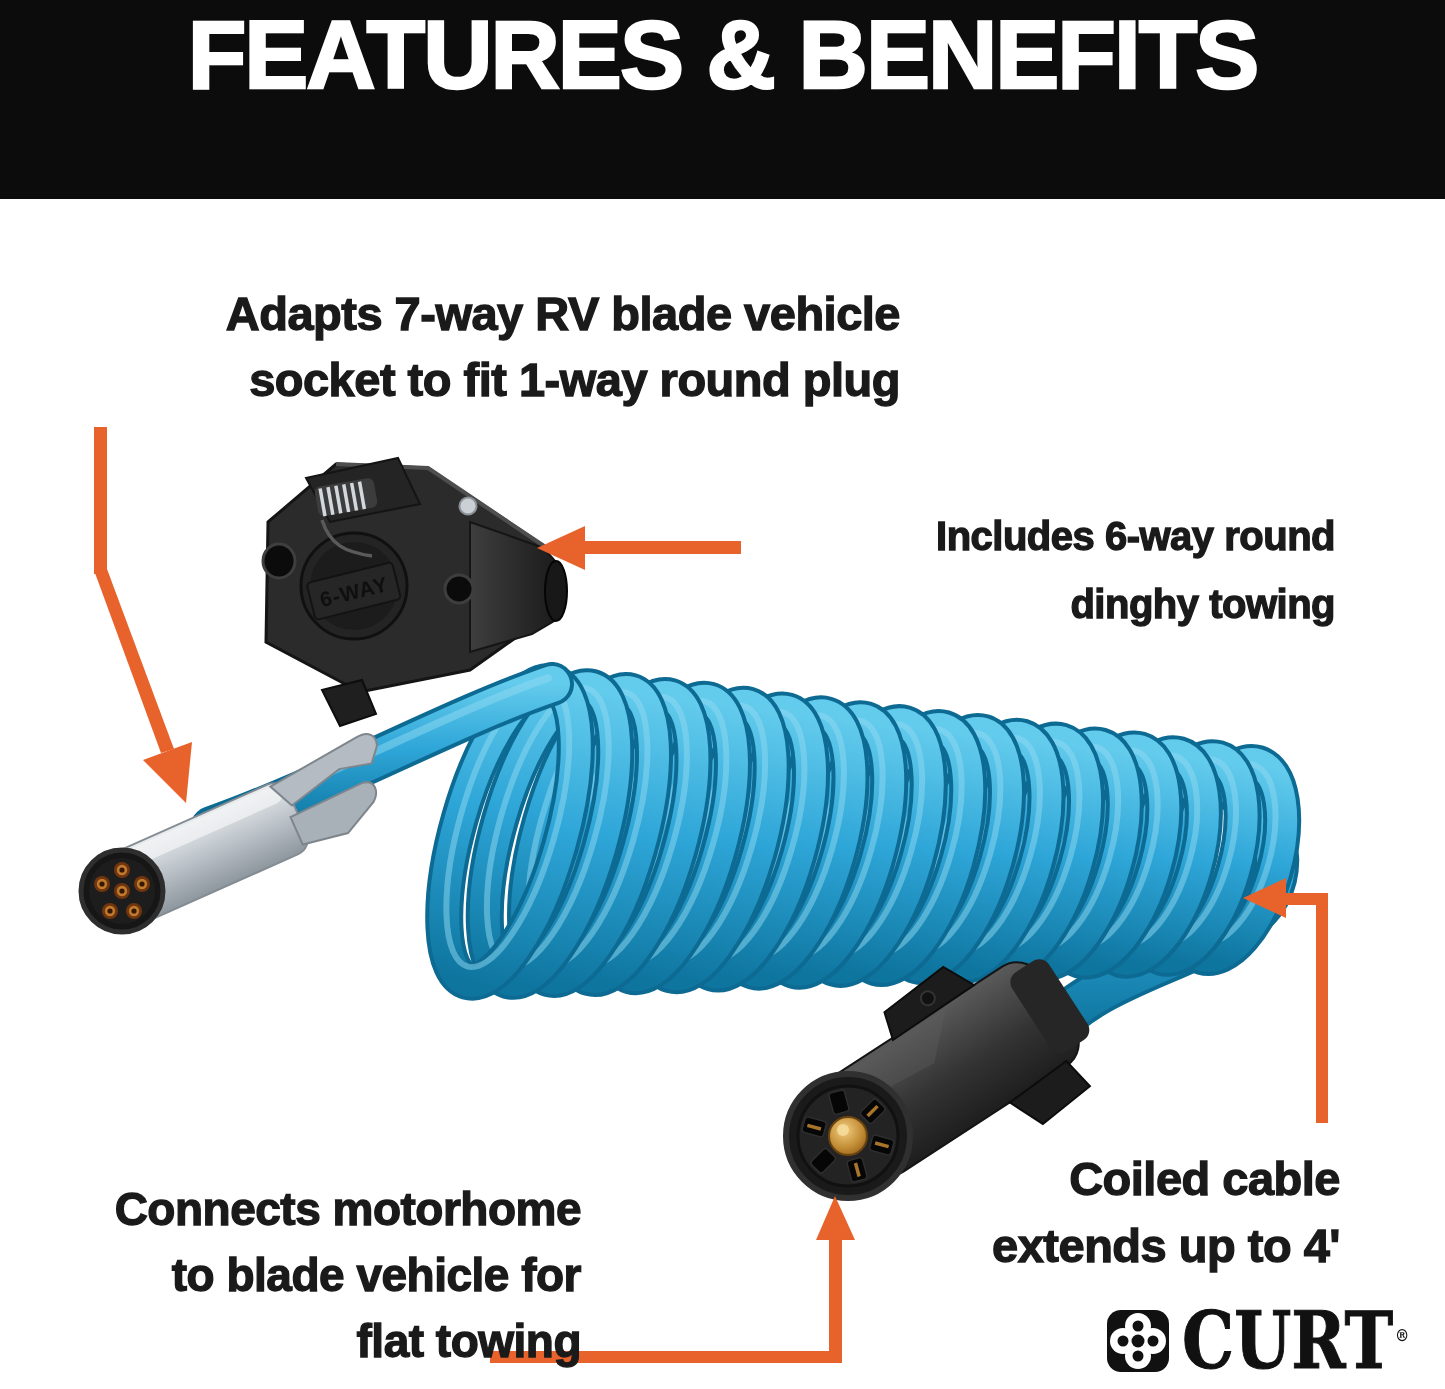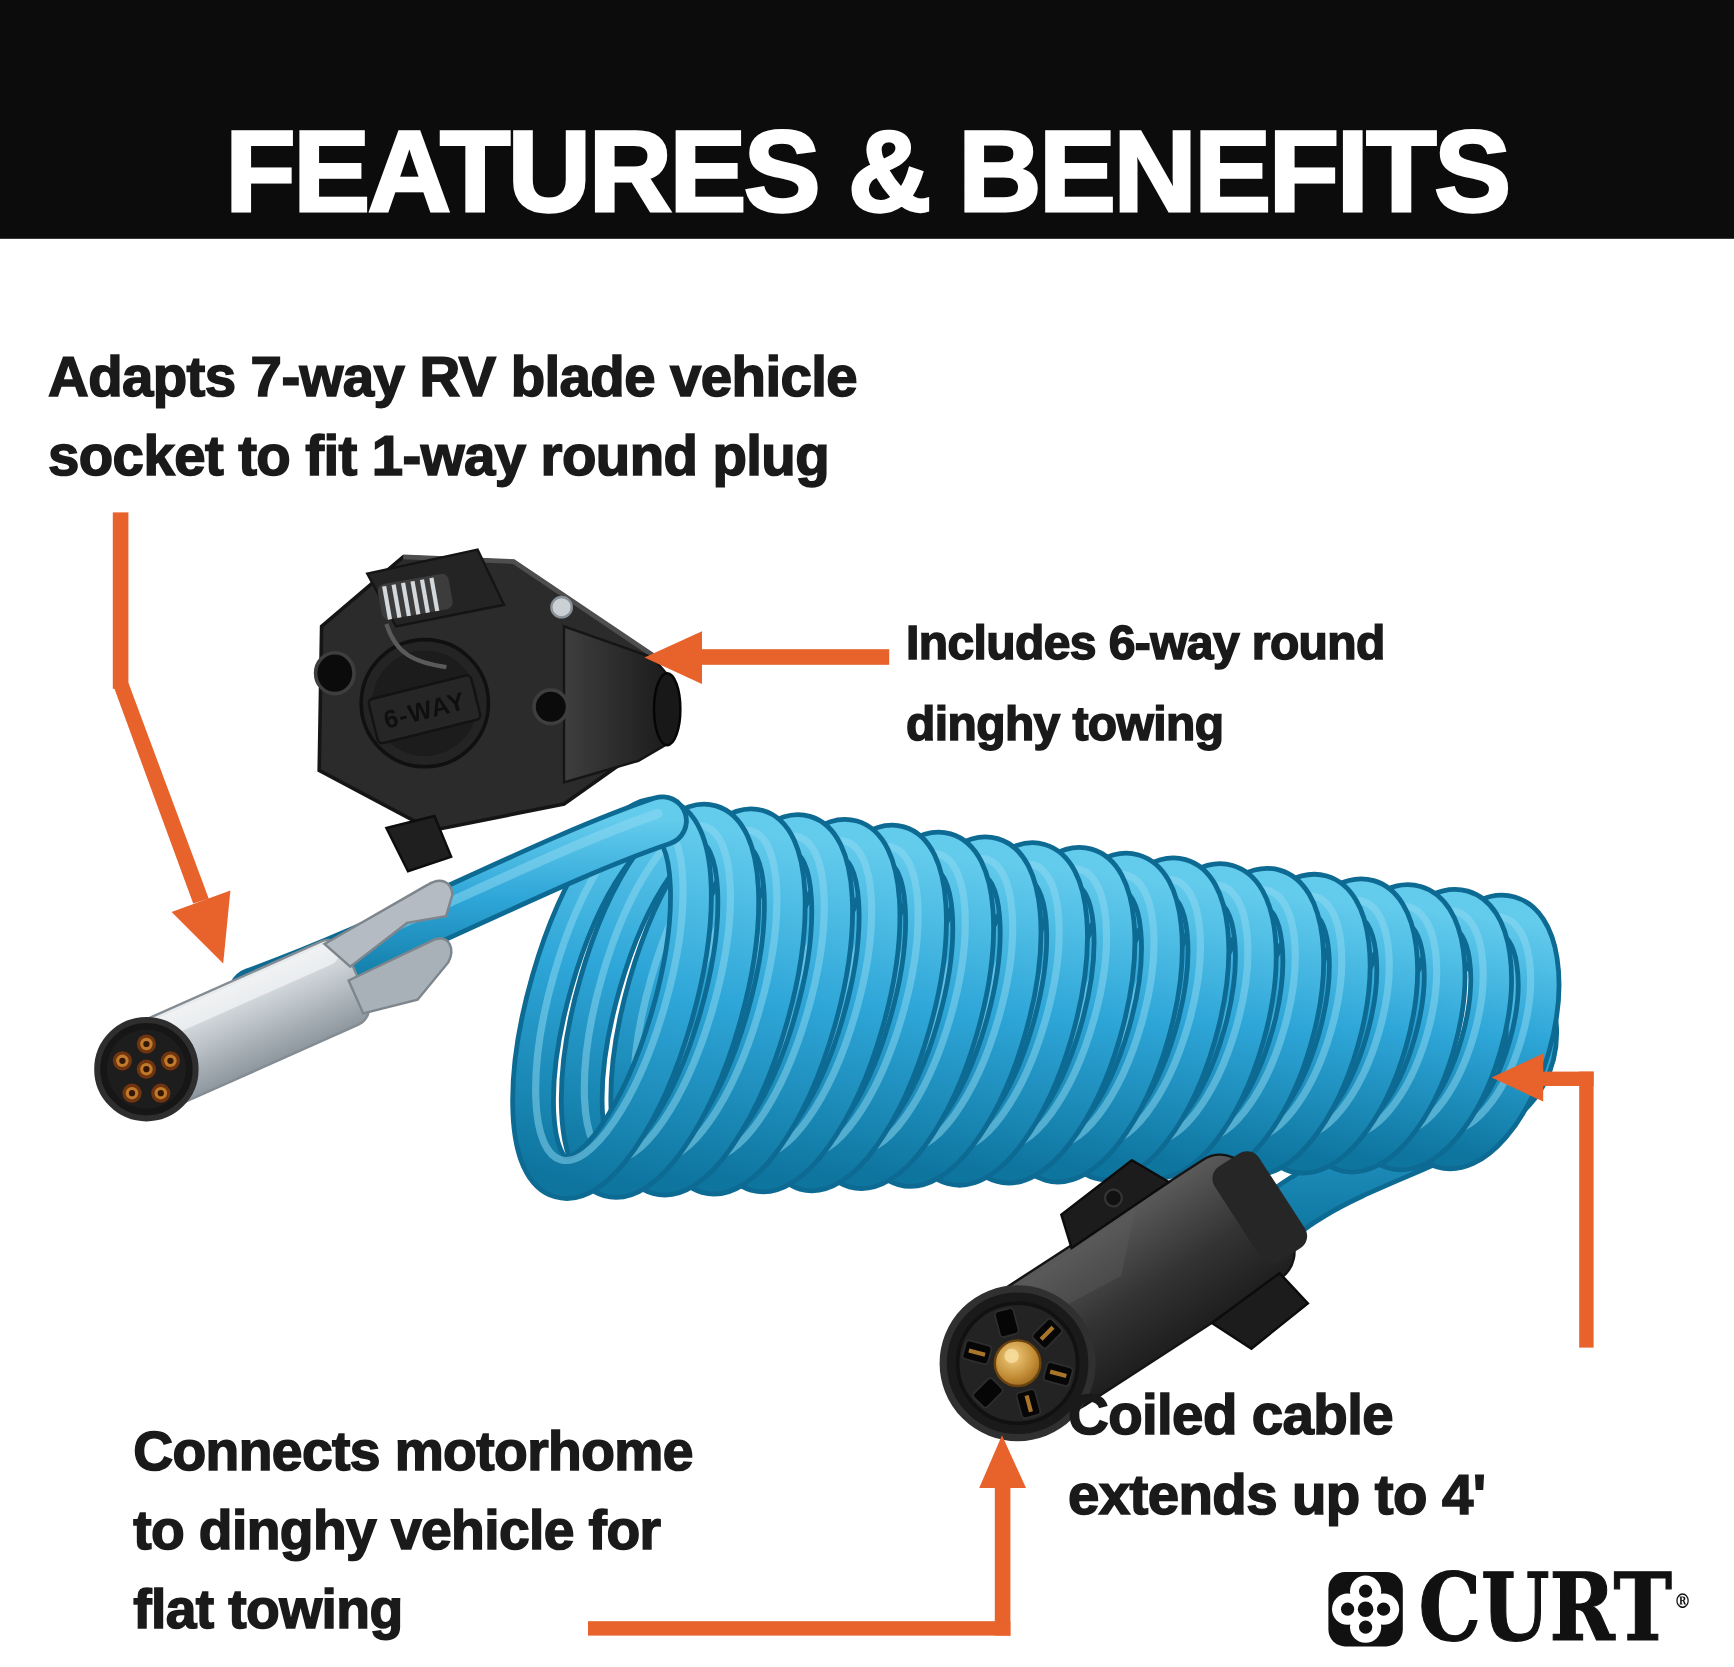--- a/index.html
+++ b/index.html
@@ -1,23 +1,23 @@
 <!DOCTYPE html>
 <html><head>
 <meta charset="utf-8">
 <style>
   html,body{margin:0;padding:0;background:#ffffff;}
   .stage{position:relative;width:1445px;height:1389px;background:#ffffff;overflow:hidden;
          font-family:"Liberation Sans",sans-serif;}
   .header{position:absolute;left:0;top:0;width:1445px;height:199px;background:#0C0C0C;
-          display:flex;align-items:flex-end;justify-content:center;}
+          display:flex;align-items:flex-start;justify-content:center;}
   .header h1{margin:0;color:#ffffff;font-size:96px;font-weight:700;letter-spacing:-2px;
              -webkit-text-stroke:2.5px #ffffff;white-space:nowrap;}
   .scene{position:absolute;left:0;top:0;width:1445px;height:1389px;}
-  .ann{position:absolute;text-align:left;color:#1A1A1A;font-weight:700;
+  .ann{position:absolute;text-align:right;color:#1A1A1A;font-weight:700;
        -webkit-text-stroke:1.3px #1A1A1A;letter-spacing:-0.5px;}
   .ann div{white-space:nowrap;}
   #ann-adapts{left:40px;top:281px;width:860px;font-size:47px;line-height:66px;}
   #ann-includes{left:755px;top:502px;width:580px;font-size:40px;line-height:68px;}
   #ann-coiled{left:890px;top:1145px;width:450px;font-size:47px;line-height:67px;}
   #ann-connects{left:111px;top:1176px;width:470px;font-size:46px;line-height:66px;}
   .logo{position:absolute;left:1106px;top:1306px;display:flex;align-items:center;gap:12px;}
   .wordmark{display:inline-block;font-family:"DejaVu Serif",serif;font-weight:700;font-size:78px;
             line-height:70px;color:#111111;transform:scaleX(0.84);transform-origin:left center;
             -webkit-text-stroke:1px #111111;white-space:nowrap;}
@@ -302,21 +302,21 @@
   <div class="ann" id="ann-includes">
     <div>Includes 6-way round</div>
     <div>dinghy towing</div>
   </div>
   <div class="ann" id="ann-coiled">
     <div>Coiled cable</div>
     <div>extends up to 4'</div>
   </div>
   <div class="ann" id="ann-connects">
     <div>Connects motorhome</div>
-    <div>to dinghy vehicle for</div>
+    <div>to blade vehicle for</div>
     <div>flat towing</div>
   </div>
 
   <div class="logo">
     <svg width="64" height="64" viewBox="0 0 64 64" aria-hidden="true">
       <rect x="1" y="1" width="62" height="62" rx="14" fill="#111111"></rect>
       <circle cx="32" cy="17" r="13" fill="#ffffff"></circle>
       <circle cx="47" cy="32" r="13" fill="#ffffff"></circle>
       <circle cx="32" cy="47" r="13" fill="#ffffff"></circle>
       <circle cx="17" cy="32" r="13" fill="#ffffff"></circle>

